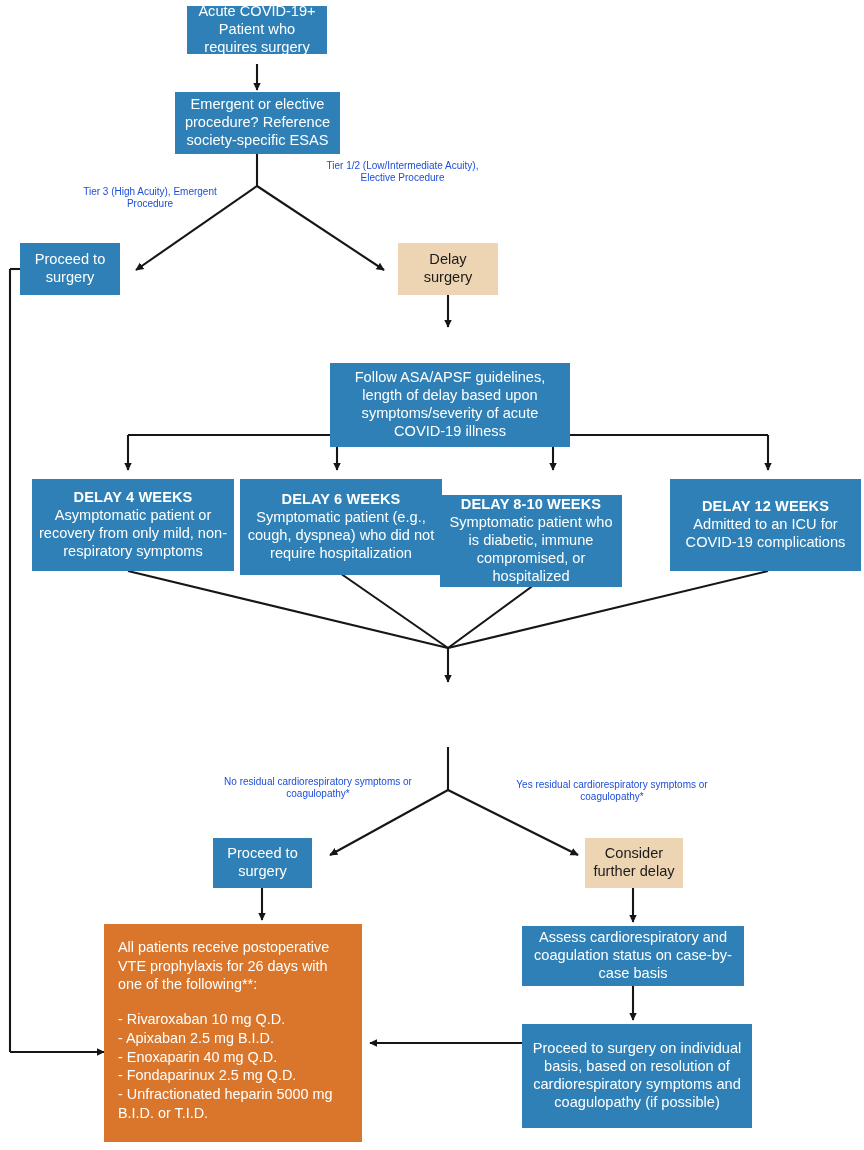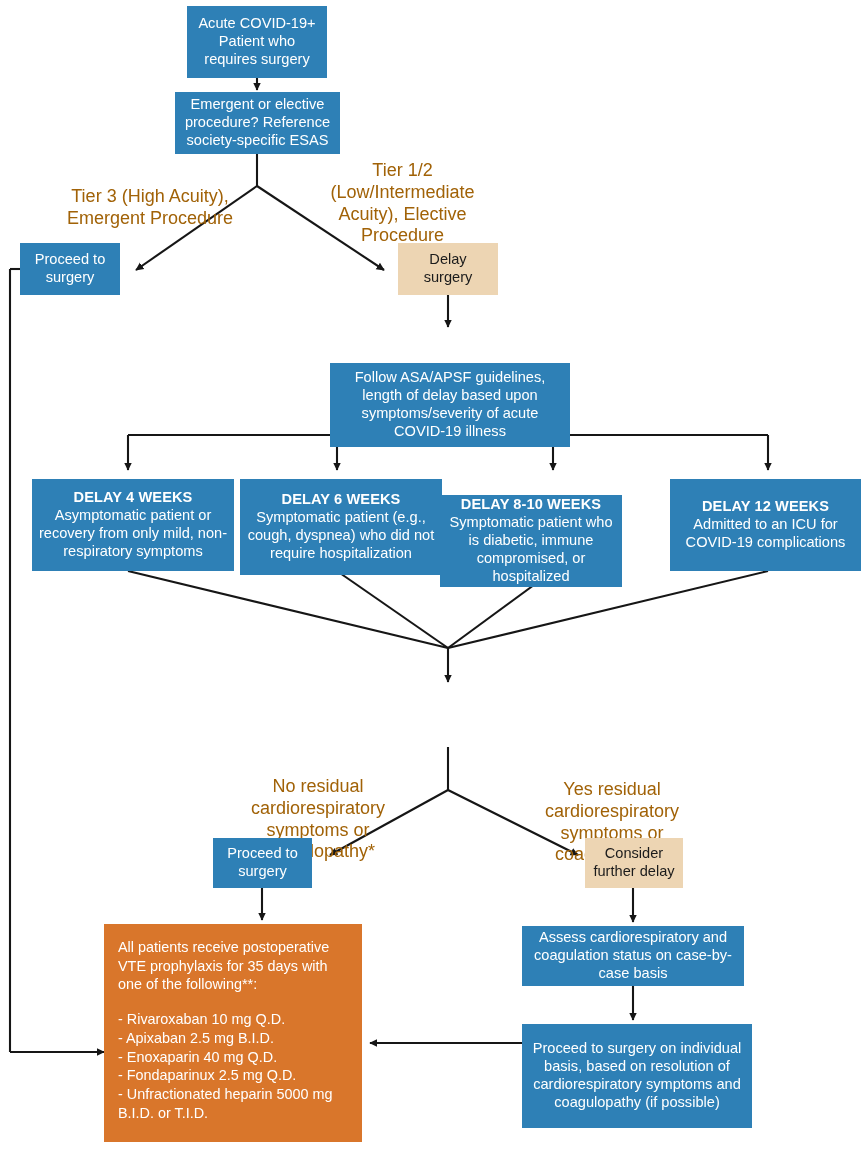--- a/index.html
+++ b/index.html
@@ -55,22 +55,22 @@
   }
   .node .inner { width: 100%; }
   .node.orange .hd { margin: 0 0 16px 0; }
   .node.orange .li { white-space: nowrap; }
   .hdr {
     font-weight: bold;
     letter-spacing: 0.1px;
   }
   .edge-label {
     position: absolute;
-    font-size: 18px;
-    color: #a16207;
+    font-size: 10px;
+    color: #1d4ed8;
     text-align: center;
     line-height: 1.21;
     white-space: pre-line;
   }
 </style>
 </head>
 <body>
 
 <div id="canvas">
 
@@ -116,21 +116,21 @@
       <line x1="633" y1="986" x2="633" y2="1020" marker-end="url(#ah)"></line>
 
       <line x1="525" y1="1043" x2="370" y2="1043" marker-end="url(#ah)"></line>
 
       <line x1="20" y1="269" x2="10" y2="269"></line>
       <line x1="10" y1="269" x2="10" y2="1052"></line>
       <line x1="10" y1="1052" x2="104" y2="1052" marker-end="url(#ah)"></line>
     </g>
   </svg>
 
-  <div class="node blue" style="left:187px; top:6px; width:140px; height:72px;">
+  <div class="node blue" style="left:187px; top:6px; width:140px; height:48px;">
     <span class="inner">Acute COVID-19+ Patient who requires surgery</span>
   </div>
 
   <div class="node blue" style="left:175px; top:92px; width:165px; height:62px;">
     <span class="inner">Emergent or elective procedure? Reference society-specific ESAS</span>
   </div>
 
   <div class="edge-label" style="left:60px; top:186px; width:180px;">Tier 3 (High Acuity), Emergent Procedure</div>
 
   <div class="edge-label" style="left:310px; top:160px; width:185px;">Tier 1/2 (Low/Intermediate Acuity), Elective Procedure</div>
@@ -190,21 +190,21 @@
 
   <div class="node blue" style="left:522px; top:926px; width:222px; height:60px;">
     <span class="inner">Assess cardiorespiratory and coagulation status on case-by-case basis</span>
   </div>
 
   <div class="node blue" style="left:522px; top:1024px; width:230px; height:104px;">
     <span class="inner">Proceed to surgery on individual basis, based on resolution of cardiorespiratory symptoms and coagulopathy (if possible)</span>
   </div>
 
   <div class="node orange" style="left:104px; top:924px; width:258px; height:218px;">
-    <div class="hd">All patients receive postoperative VTE prophylaxis for 35 days with one of the following**:</div>
+    <div class="hd">All patients receive postoperative VTE prophylaxis for 26 days with one of the following**:</div>
     <div class="li">- Rivaroxaban 10 mg Q.D.</div>
     <div class="li">- Apixaban 2.5 mg B.I.D.</div>
     <div class="li">- Enoxaparin 40 mg Q.D.</div>
     <div class="li">- Fondaparinux 2.5 mg Q.D.</div>
     <div>- Unfractionated heparin 5000 mg B.I.D. or T.I.D.</div>
   </div>
 
 </div>
 
 </body></html>

